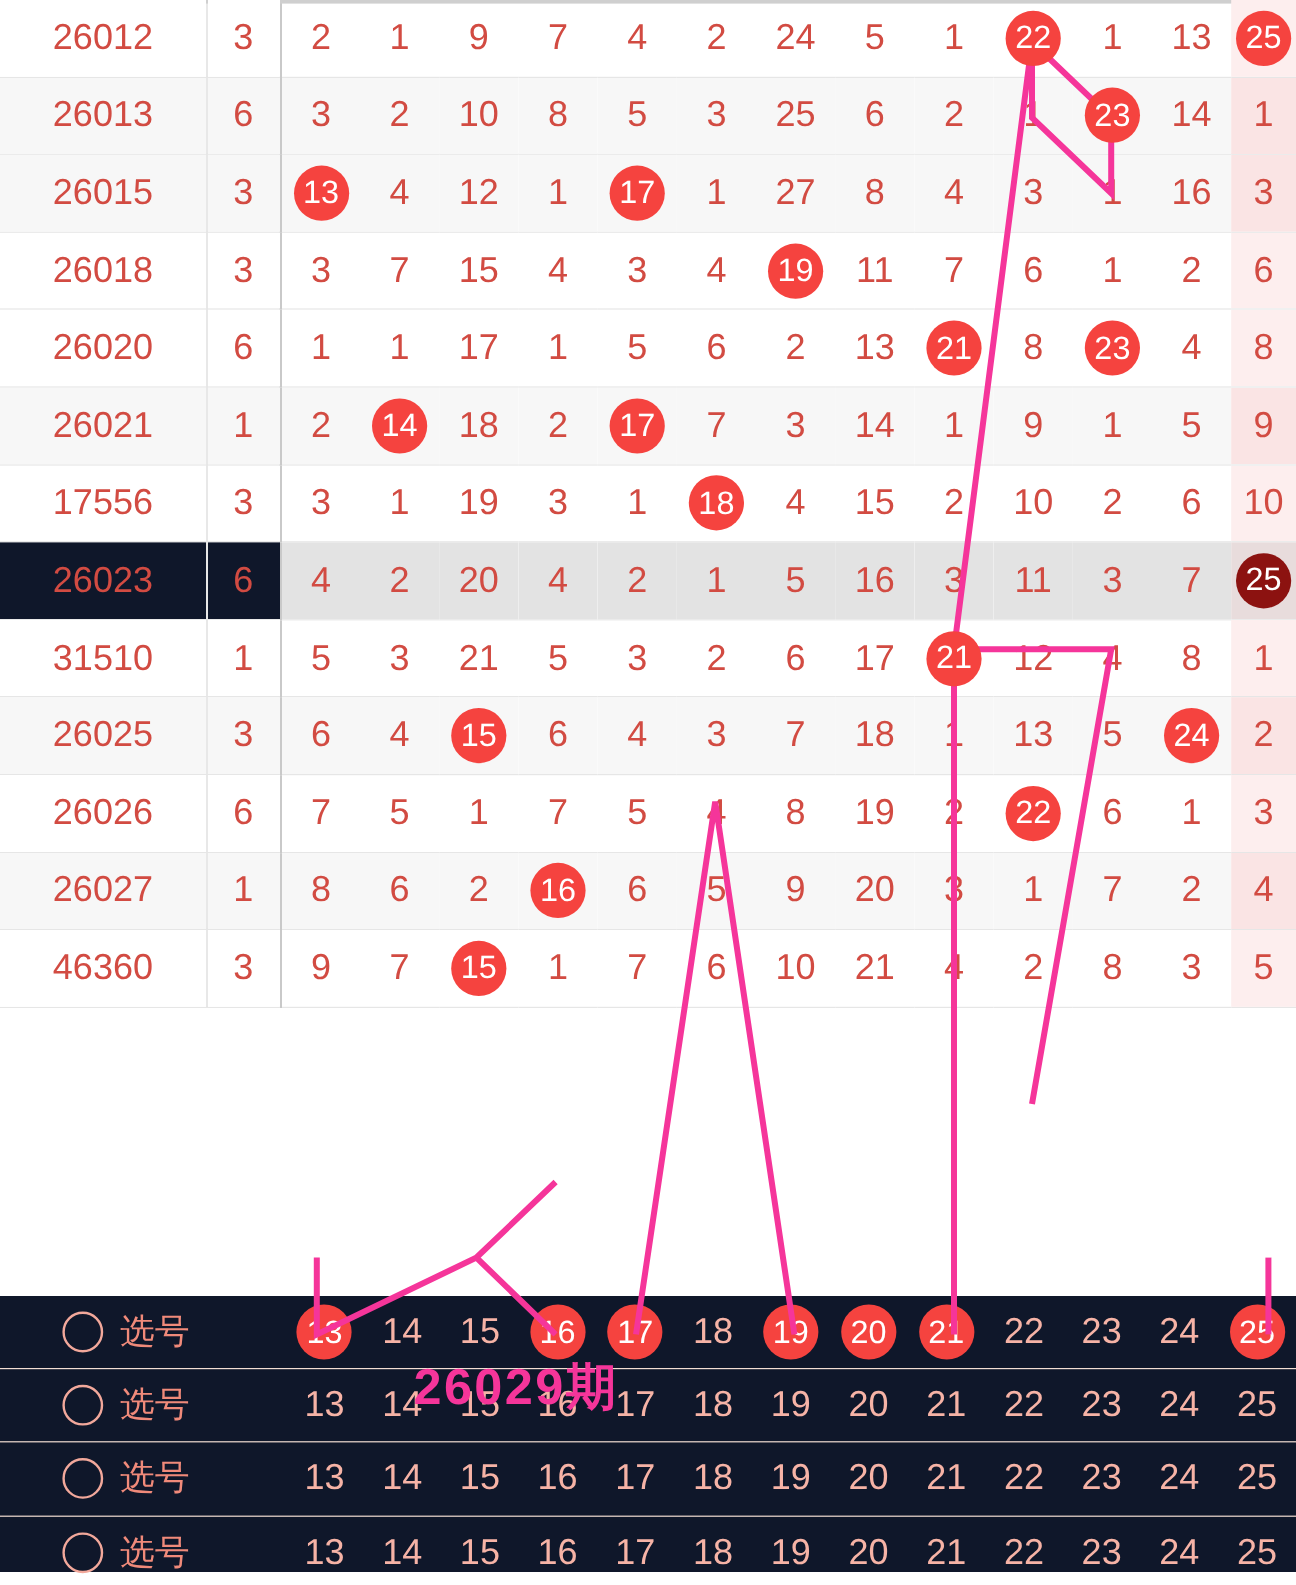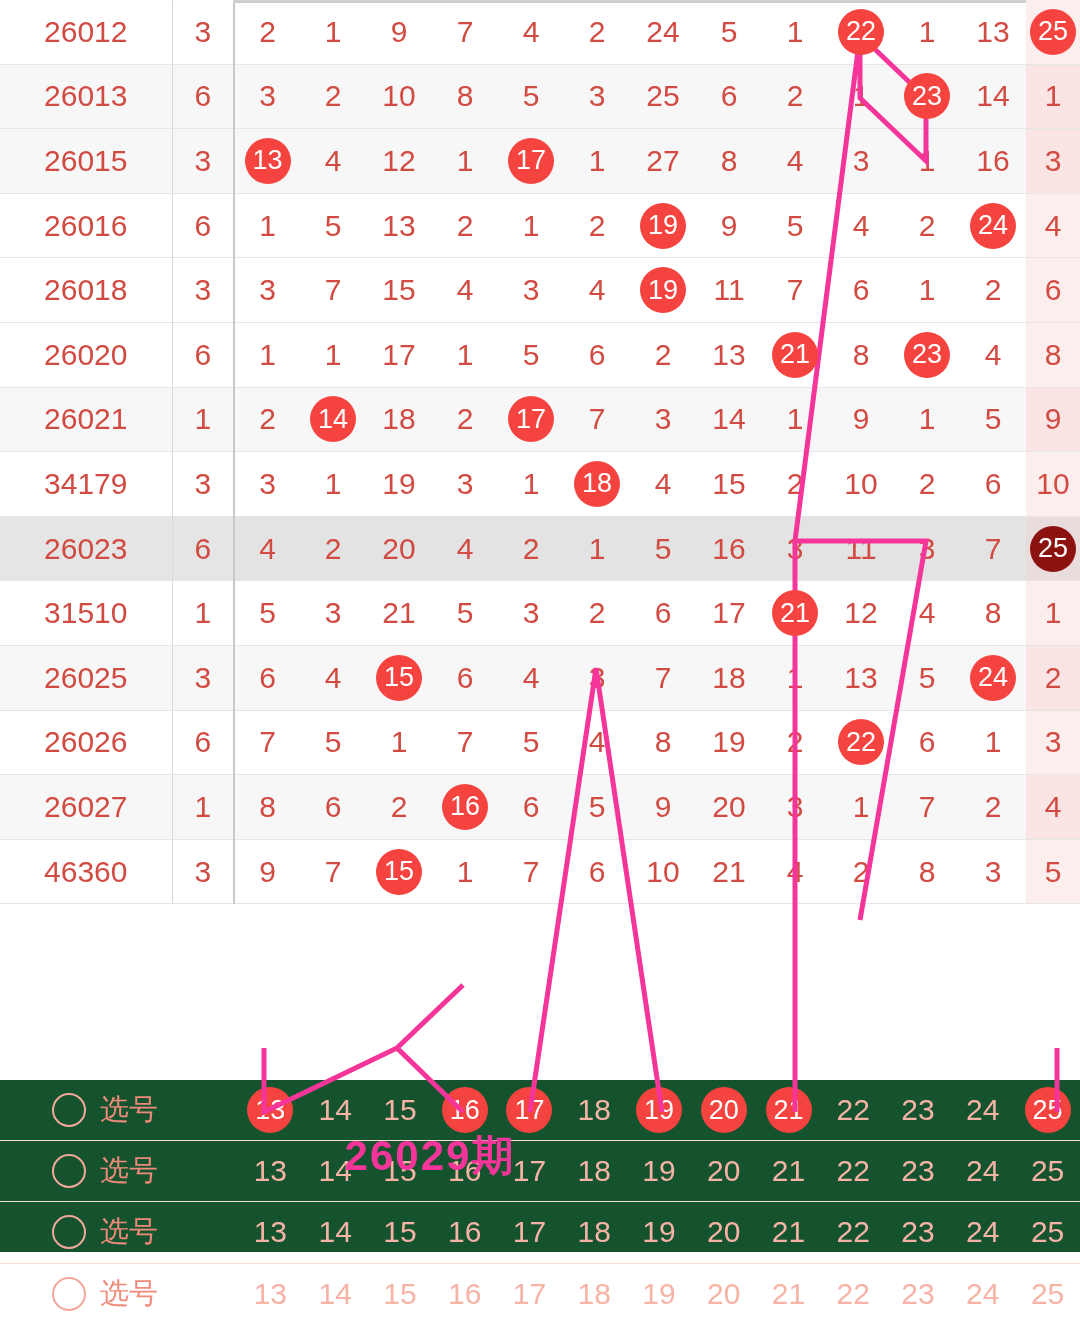--- a/index.html
+++ b/index.html
@@ -36,40 +36,40 @@
   }
   td.seq{
     color:#6b6b6b;
     font-size:29px;
     border-right:2px solid #c9c9c9;
     background:#ffffff;
   }
   tr.alt td{background:#f7f7f7;}
   tr.alt td.issue,tr.alt td.seq{background:#f7f7f7;margin-left:43px;}
   tr.hl td{background:#e3e3e3;}
-  tr.hl td.issue,tr.hl td.seq{background:#e5e5e5;}
+  tr.hl td.issue,tr.hl td.seq{background:#0f172a;}
 
   td.col-last{background:#fdeeee;}
   tr.alt td.col-last{background:#fae4e4;}
   tr.hl td.col-last{background:#e8dcdc;}
 
   .ball{
     display:inline-flex;
     align-items:center;justify-content:center;
     width:46px;height:46px;border-radius:50%;
     background:#f5433f;color:#ffffff;font-size:27px;
     line-height:1;
     position:relative;z-index:3;
   }
   .ball.dark{background:#8c1210;}
 
   
   #picker{
-    position:absolute;left:0;top:1080px;width:1080px;height:172px;
-    background:#14532d;
+    position:absolute;left:0;top:1080px;width:1080px;height:230px;
+    background:#0f172a;
   }
   .pickrow{
     display:flex;align-items:center;height:60.2px;
     border-bottom:1px solid #f3ded3;
     position:relative;
   }
   .pick-label{
     width:238px;display:flex;align-items:center;gap:14px;
     padding-left:52px;box-sizing:border-box;
     color:#f08a7a;font-size:29px;
@@ -175,37 +175,20 @@
           <td>1</td>
           <td>27</td>
           <td>8</td>
           <td>4</td>
           <td>3</td>
           <td>1</td>
           <td>16</td>
           <td class="col-last">3</td>
         </tr>
         <tr>
-          <td class="issue">26016</td>
-          <td class="seq">6</td>
-          <td>1</td>
-          <td>5</td>
-          <td>13</td>
-          <td>2</td>
-          <td>1</td>
-          <td>2</td>
-          <td><span class="ball">19</span></td>
-          <td>9</td>
-          <td>5</td>
-          <td>4</td>
-          <td>2</td>
-          <td><span class="ball">24</span></td>
-          <td class="col-last">4</td>
-        </tr>
-        <tr>
           <td class="issue">26018</td>
           <td class="seq">3</td>
           <td>3</td>
           <td>7</td>
           <td>15</td>
           <td>4</td>
           <td>3</td>
           <td>4</td>
           <td><span class="ball">19</span></td>
           <td>11</td>
@@ -243,21 +226,21 @@
           <td>7</td>
           <td>3</td>
           <td>14</td>
           <td>1</td>
           <td>9</td>
           <td>1</td>
           <td>5</td>
           <td class="col-last">9</td>
         </tr>
         <tr>
-          <td class="issue">34179</td>
+          <td class="issue">17556</td>
           <td class="seq">3</td>
           <td>3</td>
           <td>1</td>
           <td>19</td>
           <td>3</td>
           <td>1</td>
           <td><span class="ball">18</span></td>
           <td>4</td>
           <td>15</td>
           <td>2</td>

